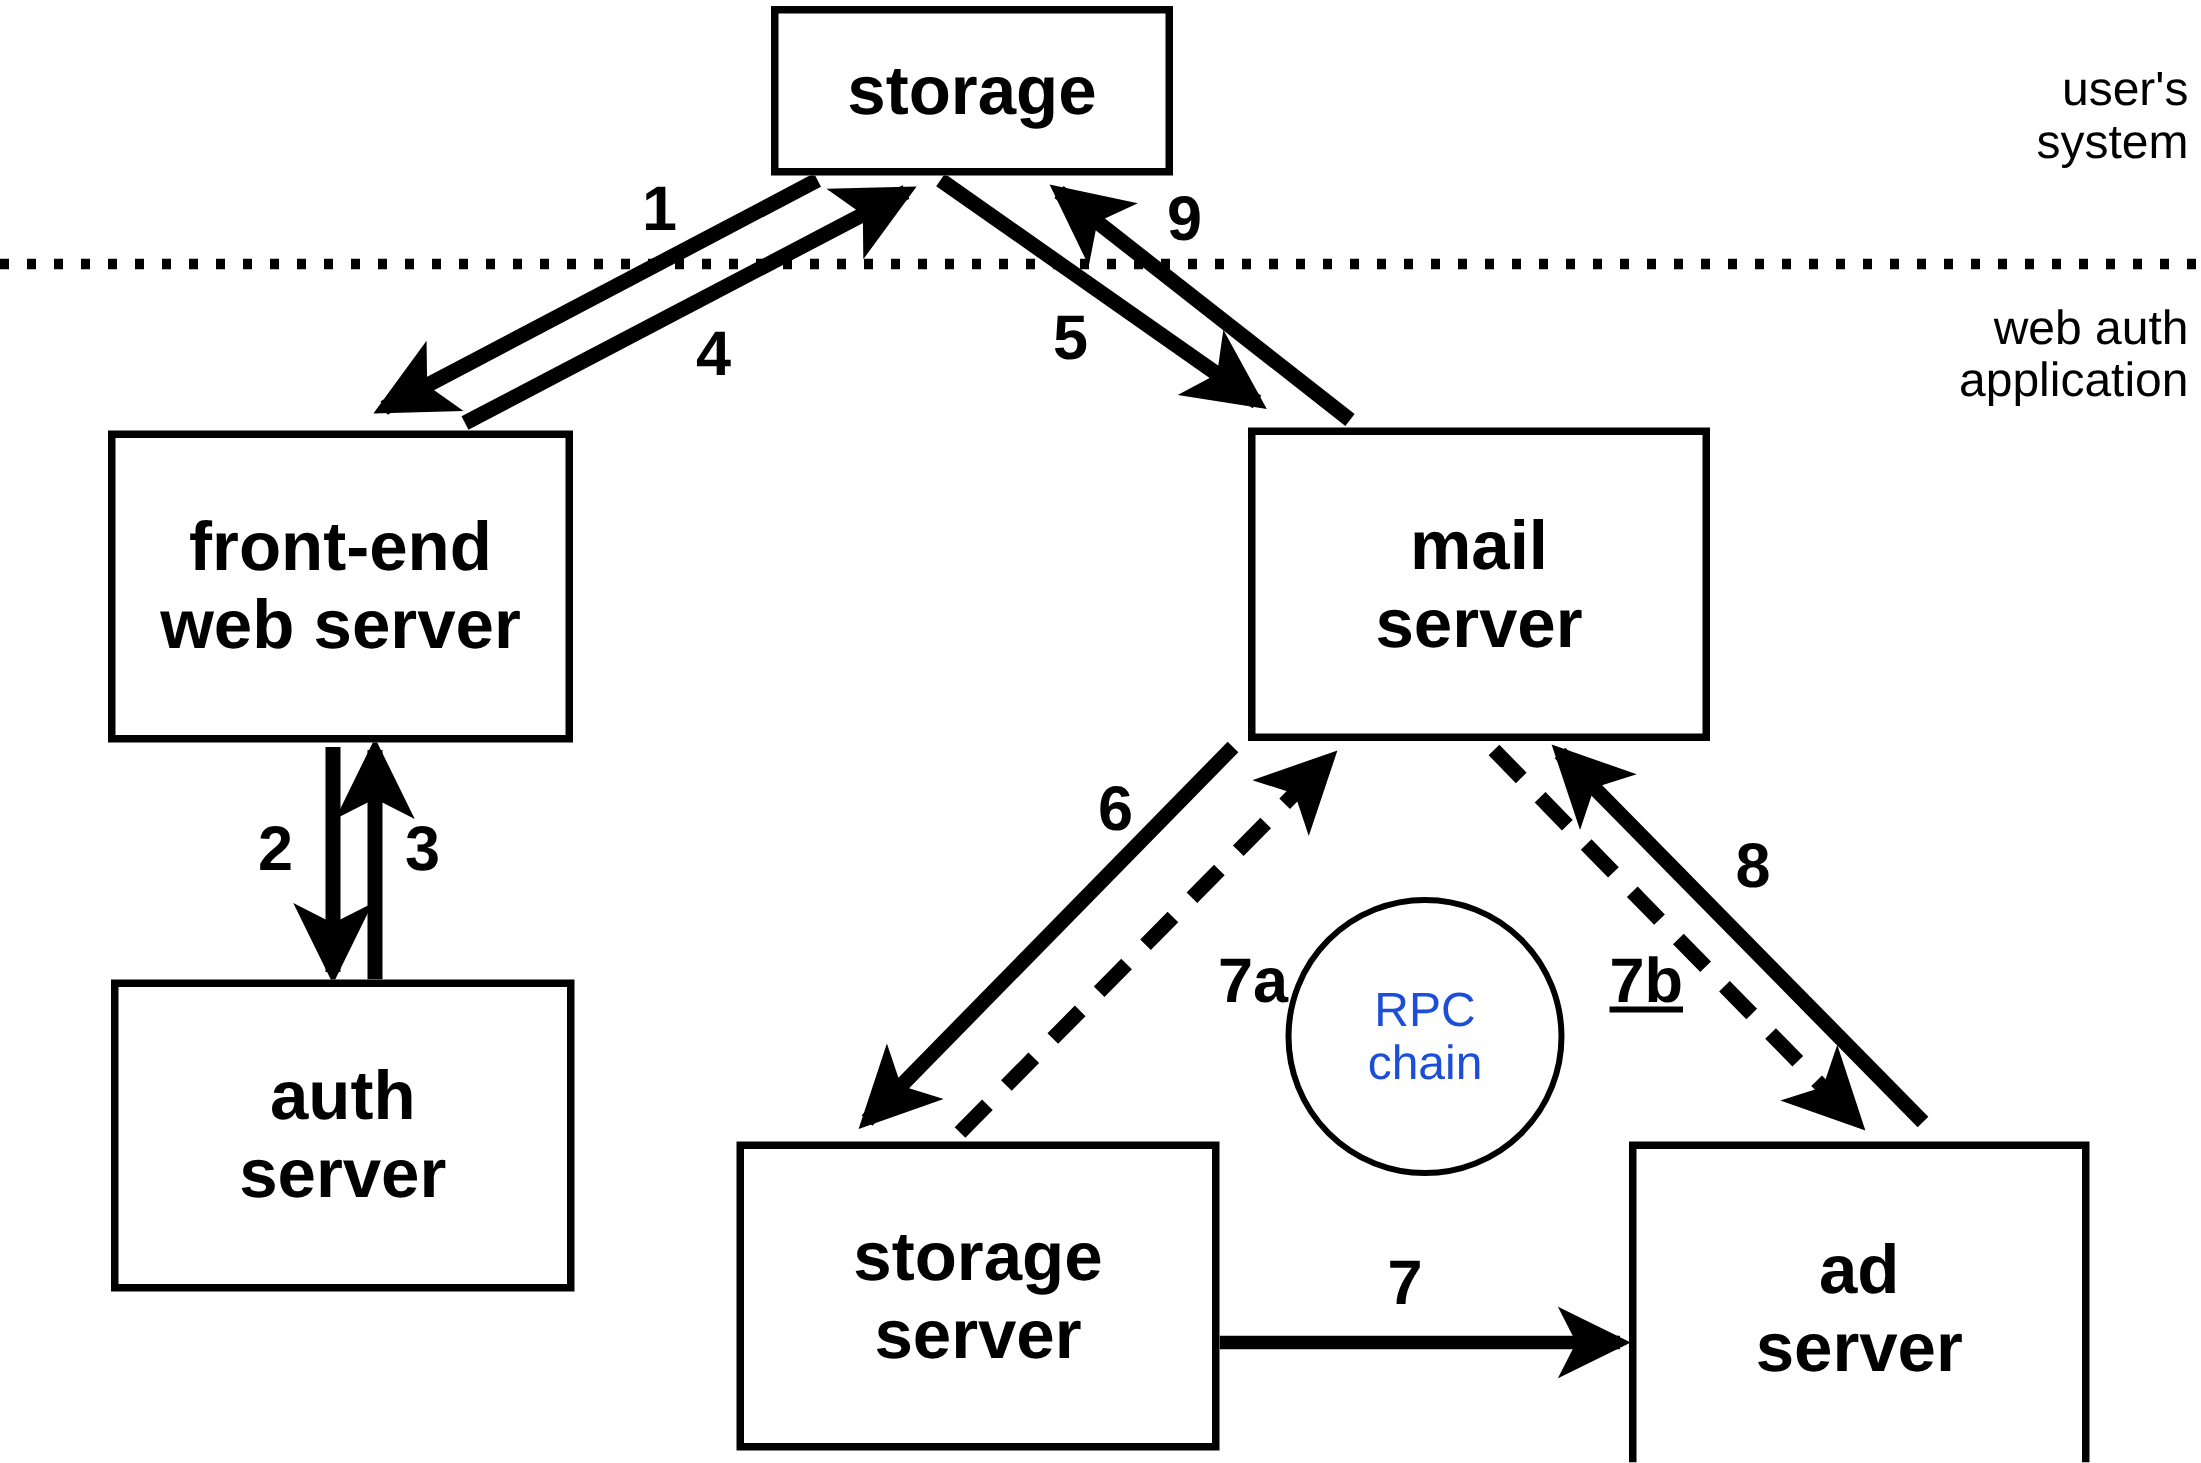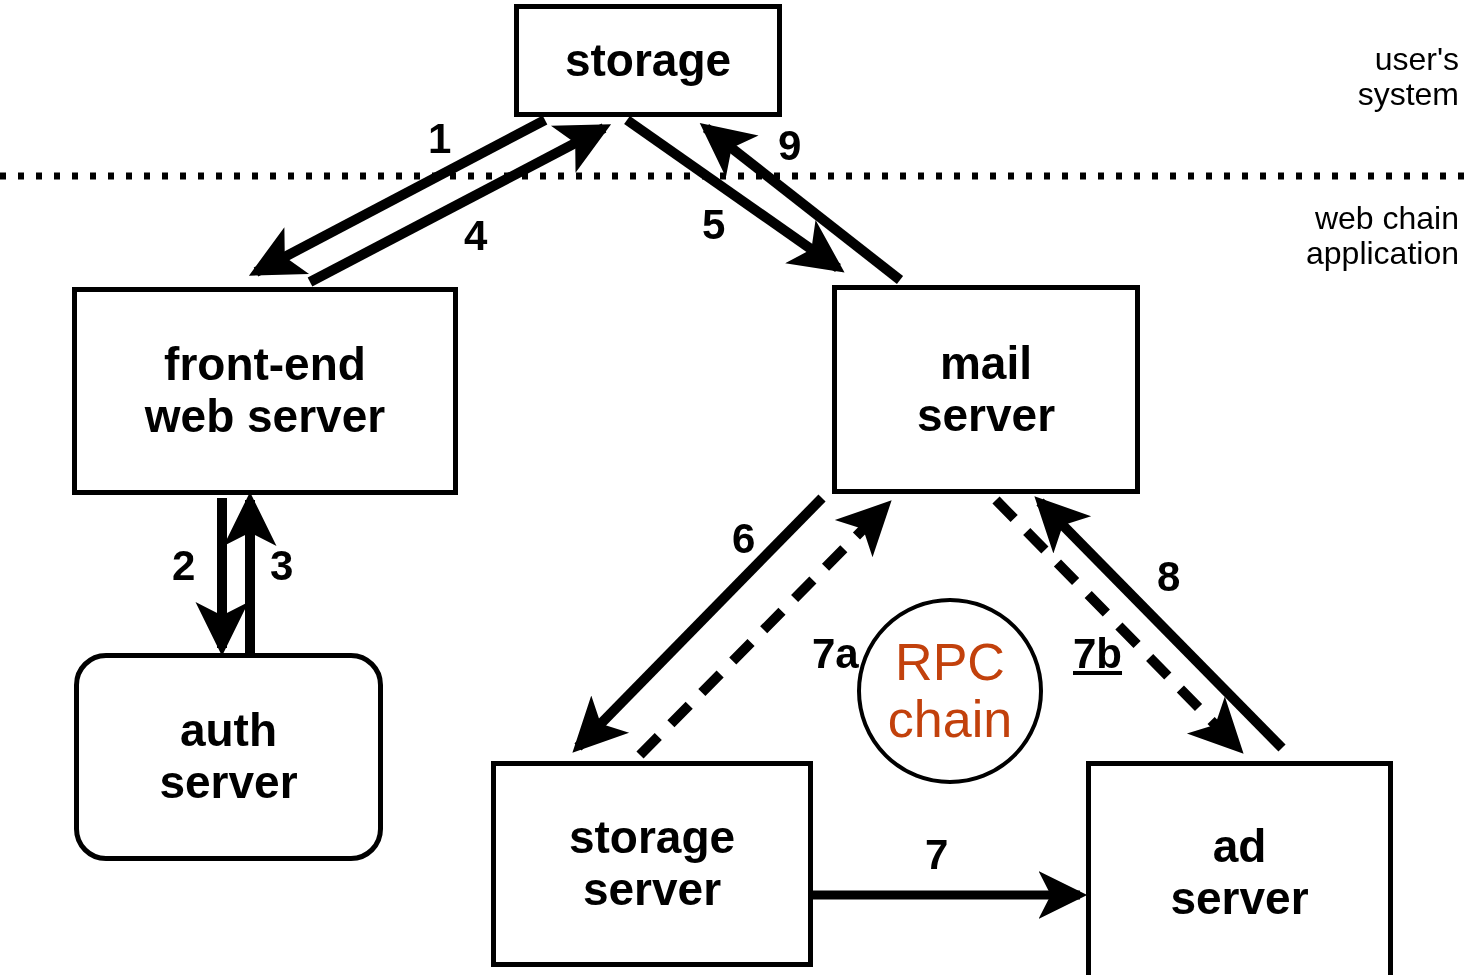--- a/index.html
+++ b/index.html
@@ -55,23 +55,23 @@
     box-sizing: border-box;
     border: 4px solid #000000;
     border-radius: 50%;
     background: #ffffff;
     display: flex;
     align-items: center;
     justify-content: center;
     z-index: 6;
   }
   .rpc-text {
-    font-size: 52px;
+    font-size: 32px;
     line-height: 1.1;
-    color: #c2410c;
+    color: #1d4ed8;
     text-align: center;
     white-space: pre-line;
   }
   svg.layer {
     position: absolute;
     left: 0;
     top: 0;
     width: 1467px;
     height: 975px;
     z-index: 3;
@@ -115,31 +115,31 @@
 
     <line x1="996" y1="500" x2="1238" y2="748" stroke="#000000" stroke-width="10" stroke-dasharray="26 18" marker-end="url(#ah-dash)"></line>
 
     <line x1="813" y1="895" x2="1080" y2="895" stroke="#000000" stroke-width="9" marker-end="url(#ah)"></line>
   </svg>
 
   <div class="node-box" style="left:514px; top:4px; width:268px; height:113px;">
     <div class="node-label">storage</div>
   </div>
 
-  <div class="node-box" style="left:72px; top:287px; width:386px; height:208px;">
+  <div class="node-box" style="left:72px; top:287px; width:310px; height:208px;">
     <div class="node-label">front-end
 web server</div>
   </div>
 
   <div class="node-box" style="left:832px; top:285px; width:308px; height:209px;">
     <div class="node-label">mail
 server</div>
   </div>
 
-  <div class="node-box" style="left:74px; top:653px; width:309px; height:208px;border-radius:32px;">
+  <div class="node-box" style="left:74px; top:653px; width:309px; height:208px;">
     <div class="node-label">auth
 server</div>
   </div>
 
   <div class="node-box" style="left:491px; top:761px; width:322px; height:206px;">
     <div class="node-label">storage
 server</div>
   </div>
 
   <div class="node-box" style="left:1086px; top:761px; width:307px; height:224px;">
@@ -147,21 +147,21 @@
 server</div>
   </div>
 
   <div class="rpc-circle" style="left:857px; top:598px; width:186px; height:186px;">
     <div class="rpc-text">RPC
 chain</div>
   </div>
 
   <div class="zone-label" style="right:8px; top:42px;">user's
 system</div>
-  <div class="zone-label" style="right:8px; top:201px;">web chain
+  <div class="zone-label" style="right:8px; top:201px;">web auth
 application</div>
 
   <div class="step-label" style="left:428px; top:118px;">1</div>
   <div class="step-label" style="left:172px; top:545px;">2</div>
   <div class="step-label" style="left:270px; top:545px;">3</div>
   <div class="step-label" style="left:464px; top:215px;">4</div>
   <div class="step-label" style="left:702px; top:204px;">5</div>
   <div class="step-label" style="left:732px; top:518px;">6</div>
   <div class="step-label" style="left:925px; top:834px;">7</div>
   <div class="step-label" style="left:812px; top:633px;">7a</div>

